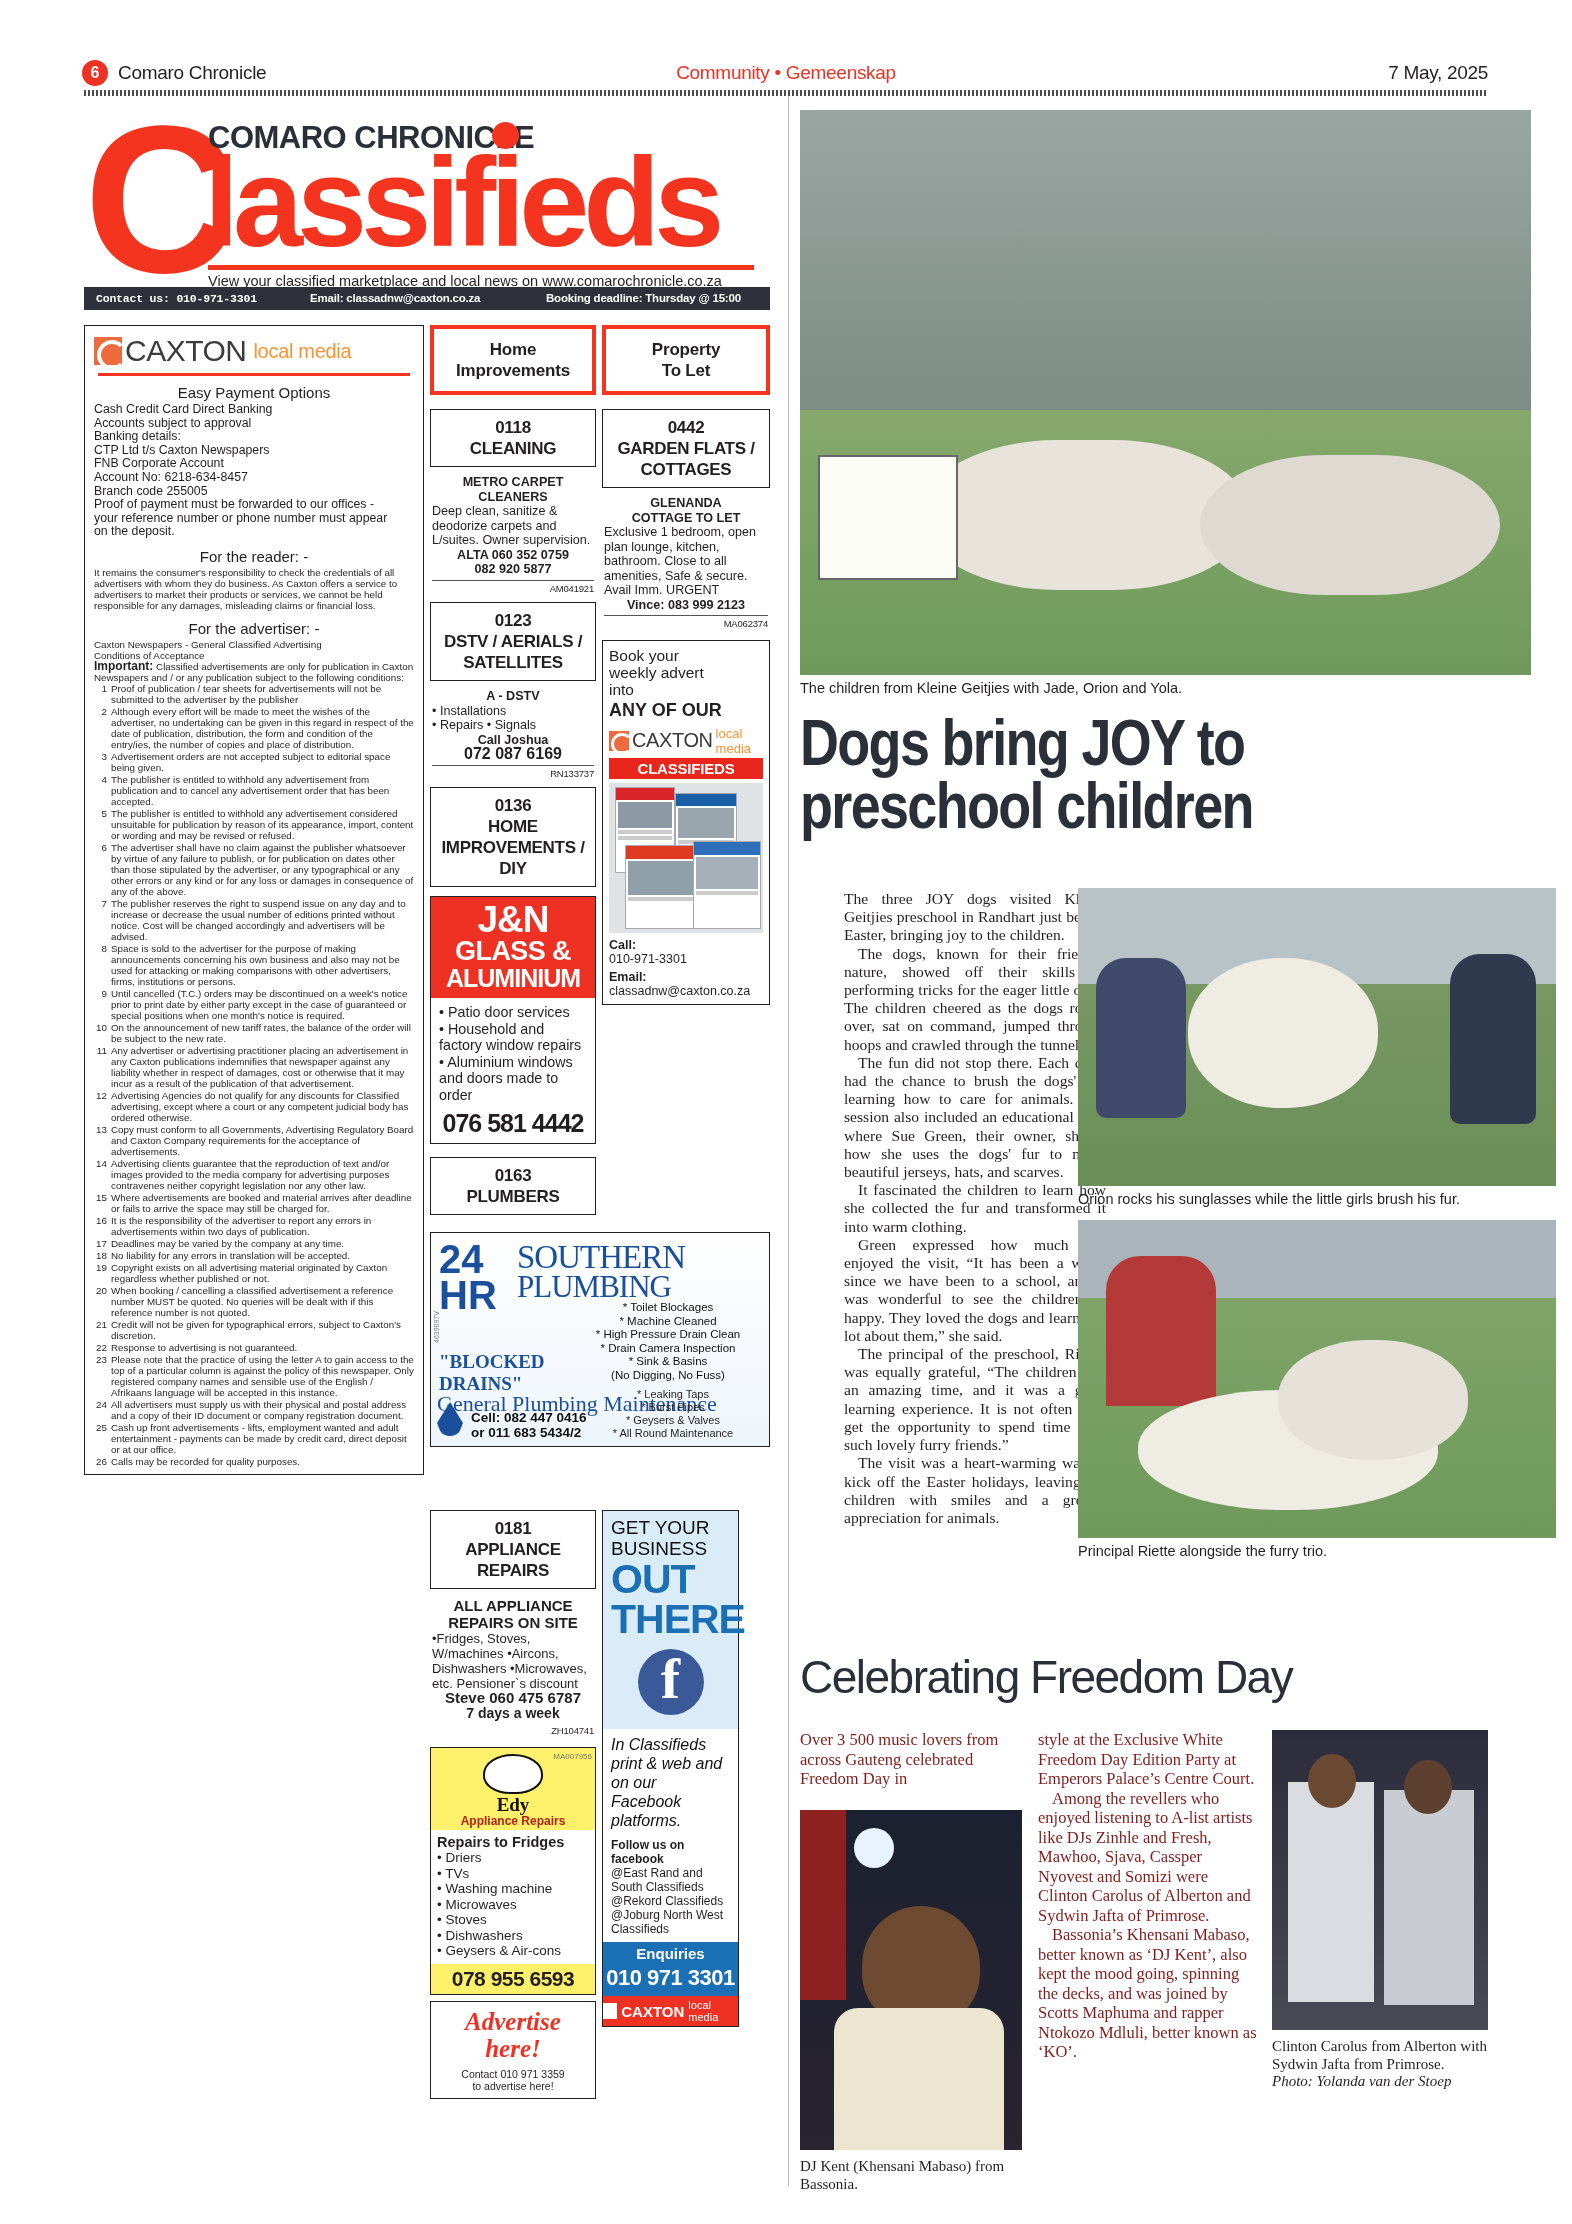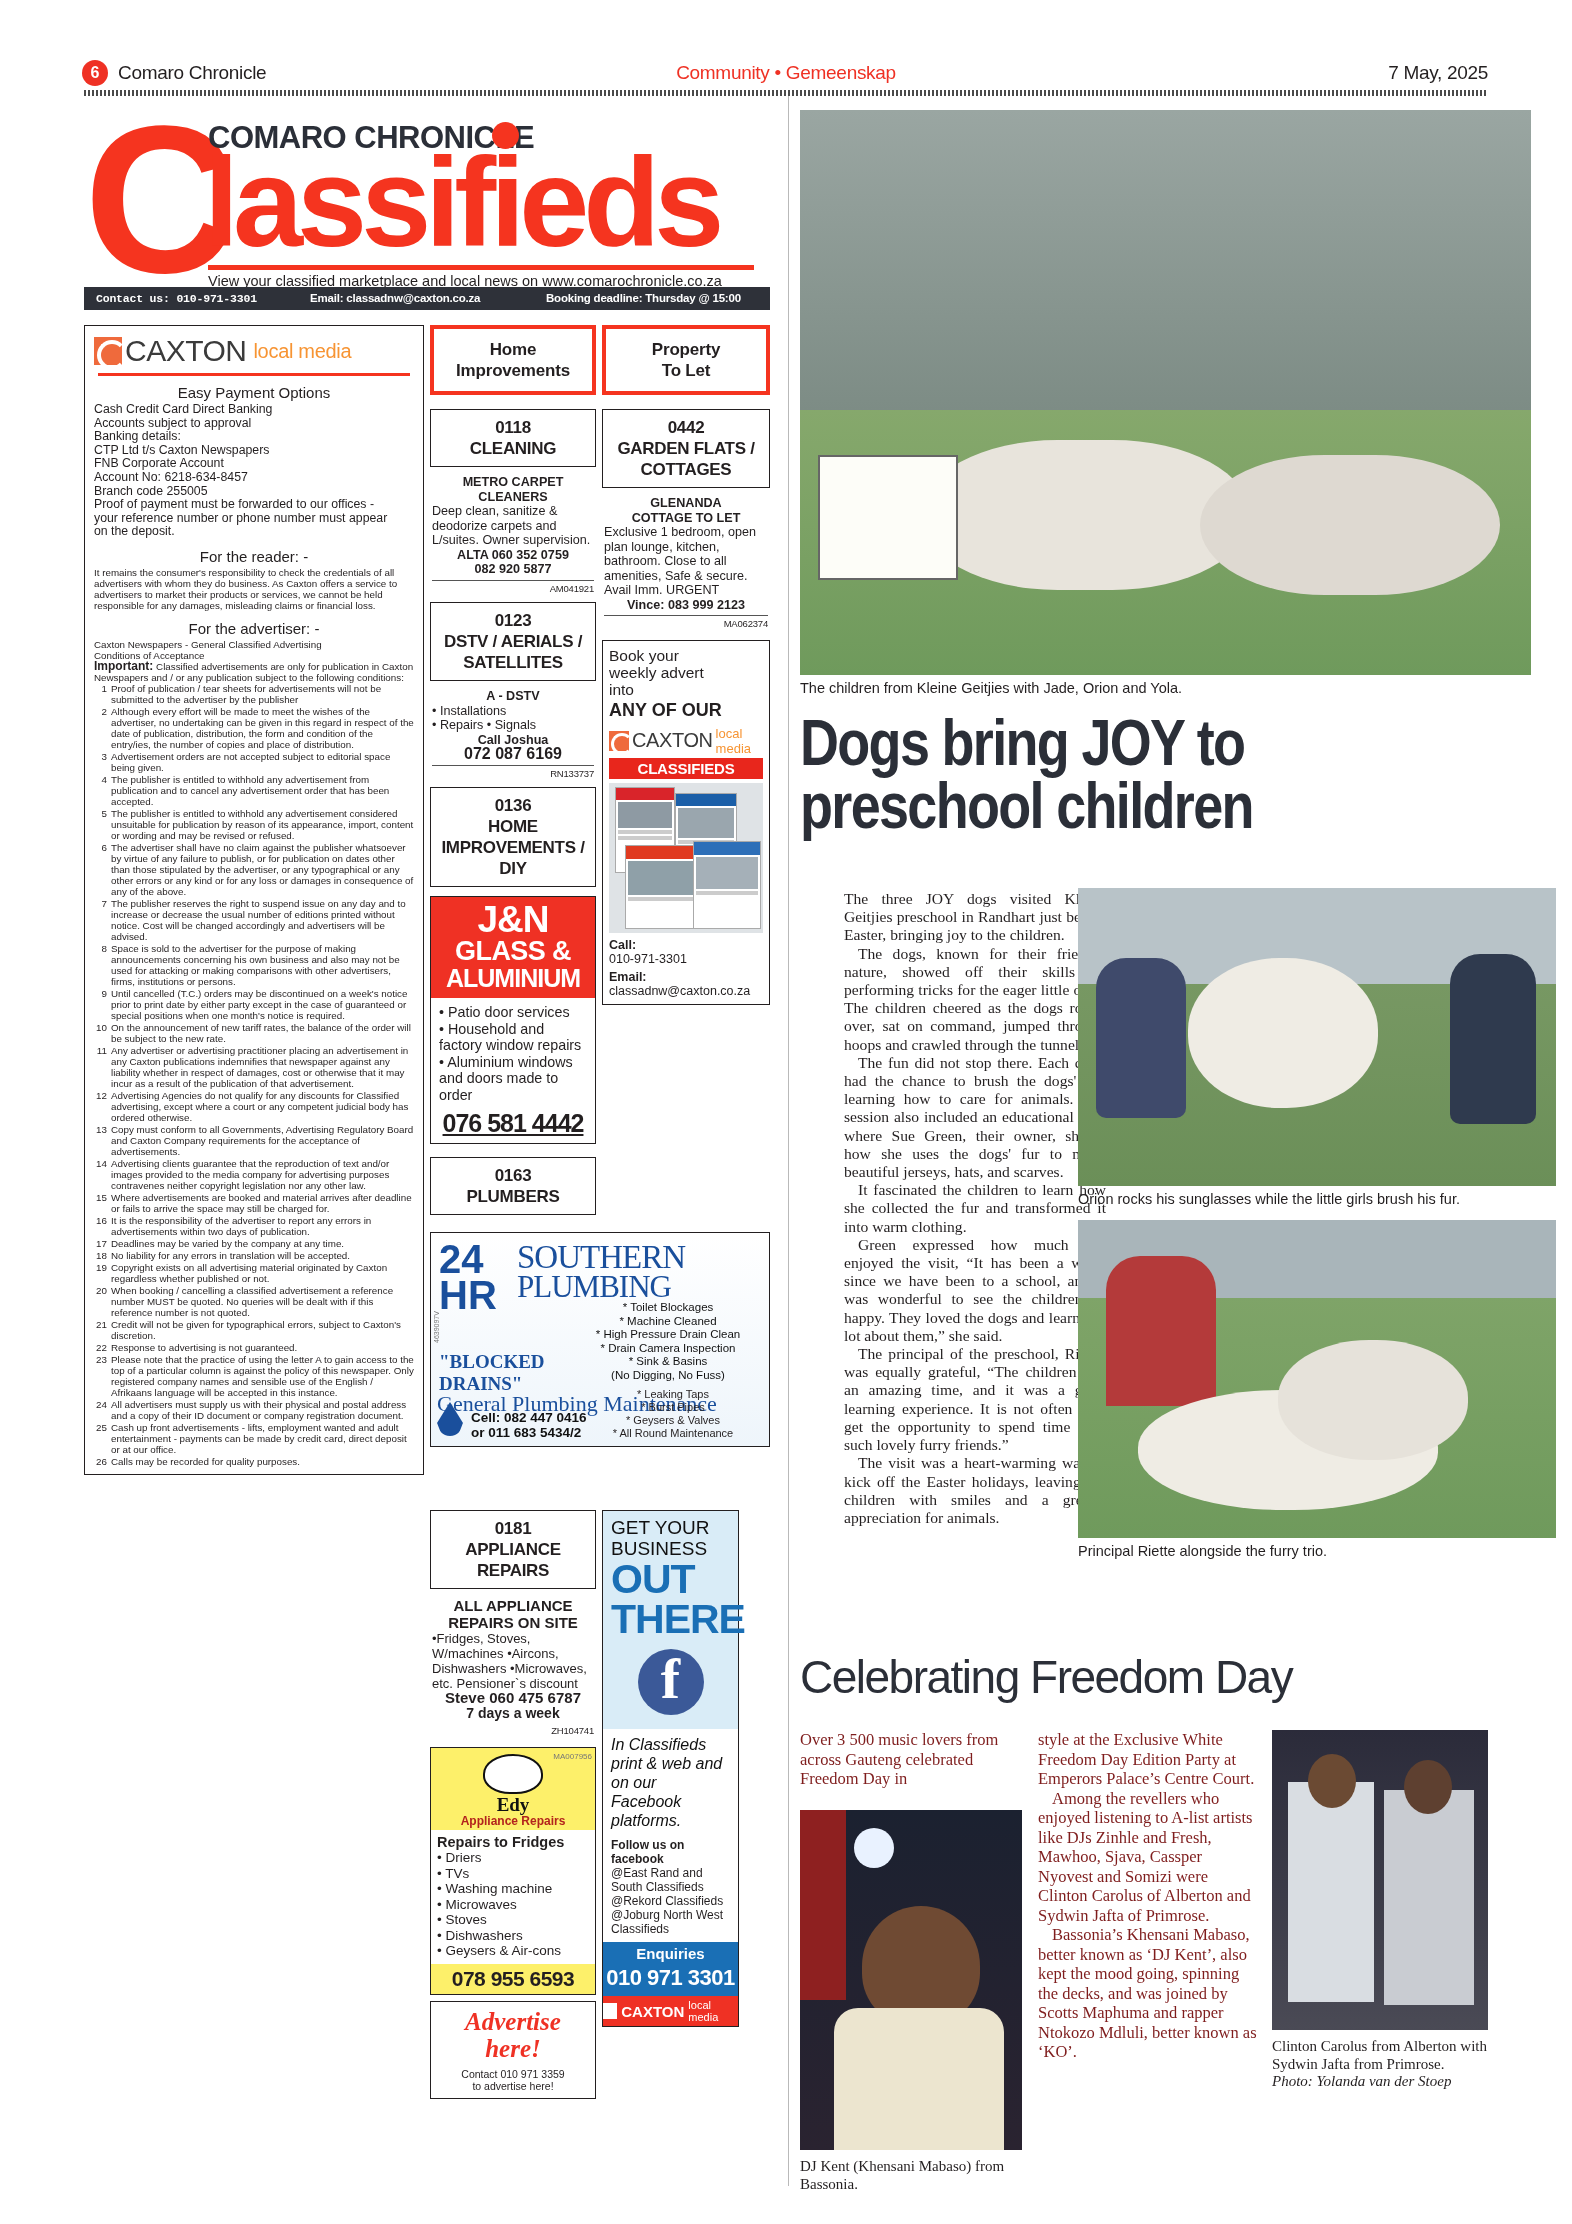--- a/index.html
+++ b/index.html
@@ -107,21 +107,21 @@
   .bk-contact { font-size:12.5px; line-height:14px; margin-top:5px; }
   .bk-contact b { font-weight:bold; }
 
   
   .jn { border:1px solid #231f20; }
   .jn-head { background:#ef3124; color:#fff; text-align:center; padding:4px 0 6px 0; }
   .jn-head .l1 { font-size:37px; font-weight:bold; letter-spacing:-1px; line-height:37px;}
   .jn-head .l2 { font-size:27px; font-weight:bold; letter-spacing:-0.6px; line-height:27px;}
   .jn-head .l3 { font-size:25px; font-weight:bold; letter-spacing:-1px; line-height:27px;}
   .jn-body { padding:6px 6px 4px 8px; font-size:14.3px; line-height:16.5px; }
-  .jn-phone { font-size:25px; font-weight:bold; text-align:center; letter-spacing:-1px; padding:2px 0 5px 0;text-decoration:underline;}
+  .jn-phone { font-size:25px; font-weight:bold; text-align:center; letter-spacing:-1px; padding:2px 0 5px 0;}
 
   
   .plumb { border:1px solid #231f20; height:215px; position:relative; overflow:hidden;
            background:linear-gradient(#ffffff,#eef5fb); }
   .pl-24 { position:absolute; left:8px; top:8px; font-size:40px; font-weight:bold; color:#1a4f9c; line-height:36px;}
   .pl-name { position:absolute; left:86px; top:6px; font-size:33px; color:#1a4f9c; font-family:"Liberation Serif", serif; letter-spacing:-1px;}
   .pl-name2 { position:absolute; left:86px; top:36px; font-size:31px; color:#1a4f9c; font-family:"Liberation Serif", serif; letter-spacing:-1px;}
   .pl-list { position:absolute; right:6px; top:68px; width:190px; font-size:11.5px; line-height:13.5px; text-align:center; color:#111; }
   .pl-blocked { position:absolute; left:8px; top:118px; font-size:19px; font-weight:bold; color:#1a4f9c; font-family:"Liberation Serif", serif;}
   .pl-gen { position:absolute; left:6px; top:158px; font-size:22px; color:#1a4f9c; font-family:"Liberation Serif", serif;}

